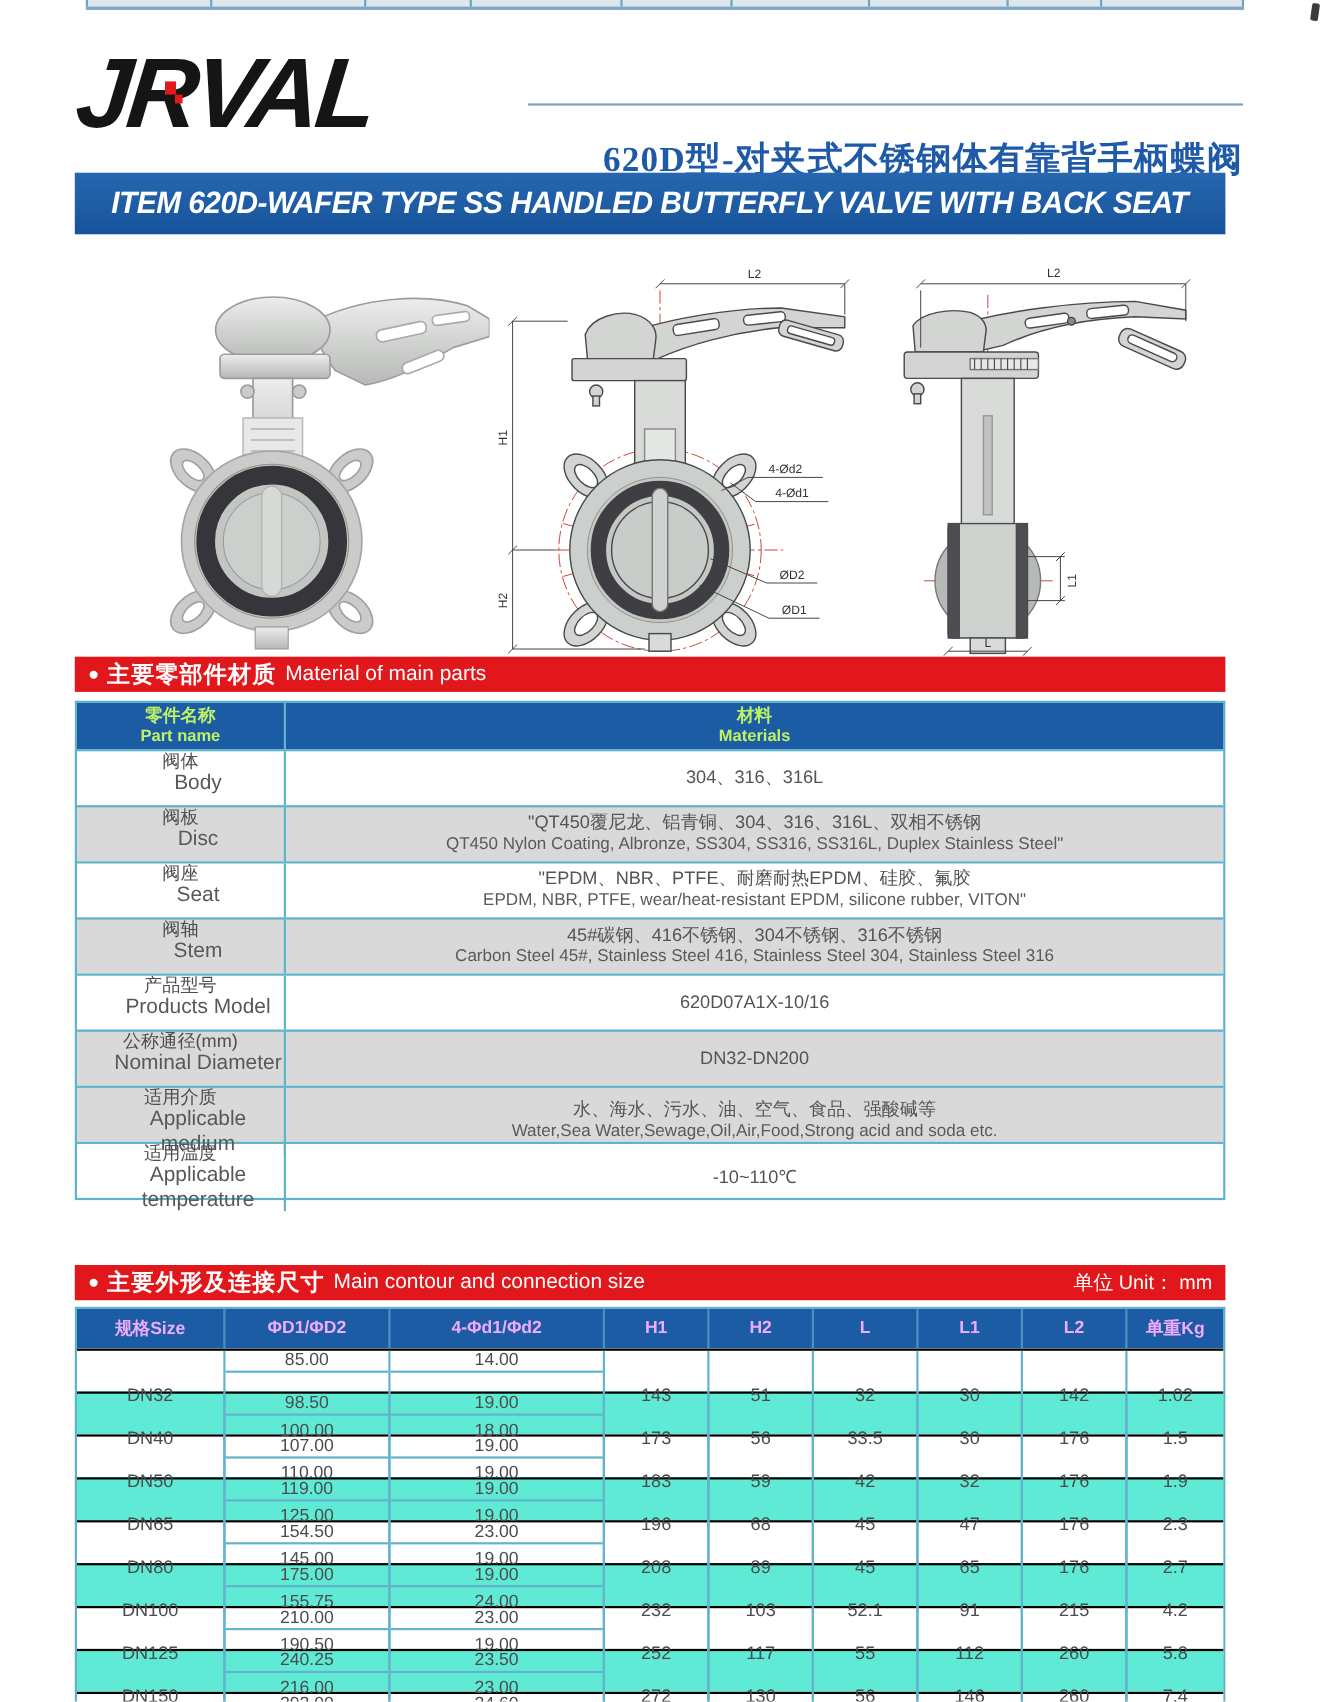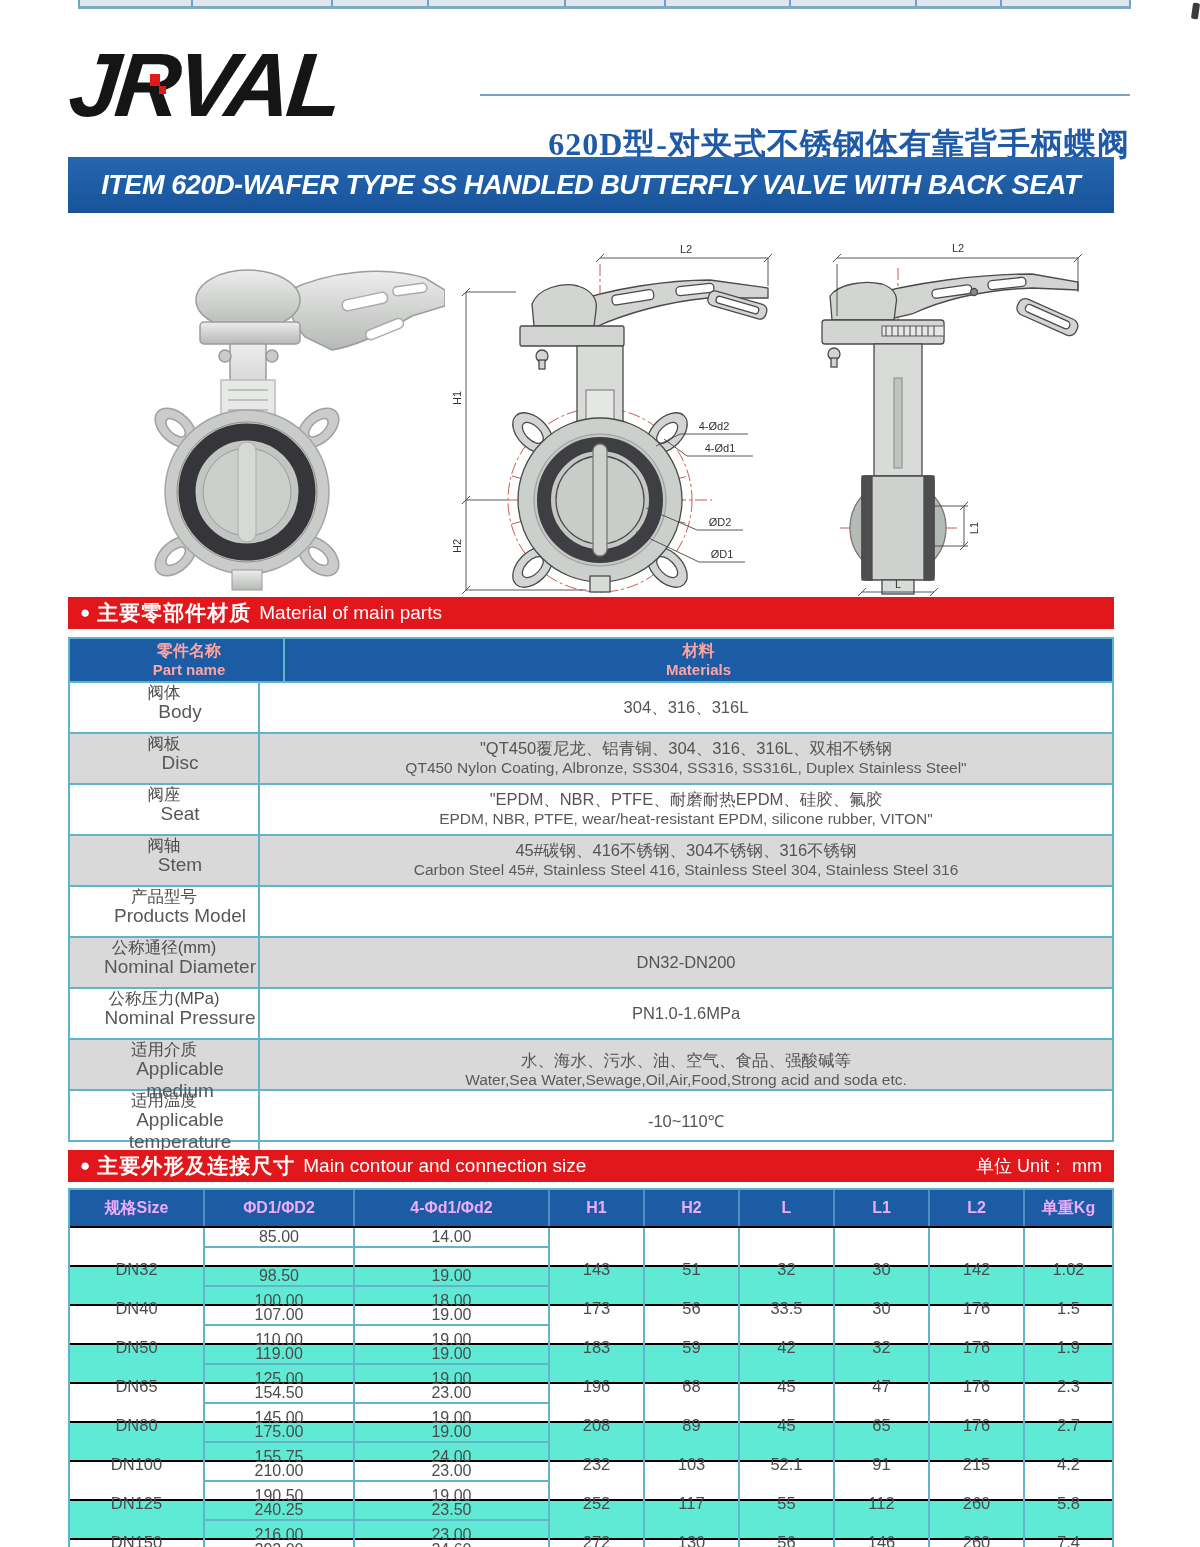--- a/index.html
+++ b/index.html
@@ -39,21 +39,21 @@
               display:flex;align-items:center;padding:0 12px;color:#fff;}
   .sec1{top:597px;} .sec2{top:1150px;}
   .sec-banner .bullet{font-size:17px;margin-right:7px;}
   .sec-banner .cn{font-size:21px;font-weight:bold;letter-spacing:1px;}
   .sec-banner .en{font-size:19px;margin-left:8px;}
   .sec-banner .unit{margin-left:auto;font-size:18px;}
 
   
   .mtable{position:absolute;left:68px;top:637px;width:1046px;box-sizing:border-box;
           border:2px solid #5fb3cb;}
-  .mhead{display:grid;grid-template-columns:190px 1fr;background:#1b5ca5;color:#fca5a5;height:42px;padding-left:25px;}
+  .mhead{display:grid;grid-template-columns:190px 1fr;background:#1b5ca5;color:#bef264;height:42px;}
   .mhead>div{display:flex;flex-direction:column;align-items:center;justify-content:center;line-height:1.15;}
   .mhead .hcn{font-size:16px;font-weight:bold;}
   .mhead .hen{font-size:15px;font-weight:bold;}
   .mhead>div:first-child{border-right:2px solid #5fb3cb;}
   .mrow{display:grid;grid-template-columns:190px 1fr;border-top:2px solid #5fb3cb;height:49px;}
   .mrow.alt{background:#d9d9d9;}
   .mleft{border-right:2px solid #5fb3cb;display:flex;flex-direction:column;align-items:center;justify-content:flex-start;
          line-height:1.12;text-align:center;}
   .mleft .cn{font-size:16.5px;color:#4d4d4d;}
   .mleft .en{font-size:19px;color:#585858;max-width:160px;margin-left:32px;}
@@ -386,37 +386,31 @@
       <div class="mright">
           <div class="v1">45#碳钢、416不锈钢、304不锈钢、316不锈钢</div>
           <div class="v2">Carbon Steel 45#, Stainless Steel 416, Stainless Steel 304, Stainless Steel 316</div>
         </div>
     </div>
     <div class="mrow">
       <div class="mleft">
           <div class="cn">产品型号</div>
           <div class="en">Products Model</div>
         </div>
+      <div class="mright">
+          <div class="v1">620D07A1X-10/16</div>
+        </div>
     </div>
     <div class="mrow alt">
       <div class="mleft">
           <div class="cn">公称通径(mm)</div>
           <div class="en">Nominal Diameter</div>
         </div>
       <div class="mright">
           <div class="v1">DN32-DN200</div>
-        </div>
-    </div>
-    <div class="mrow">
-      <div class="mleft">
-          <div class="cn">公称压力(MPa)</div>
-          <div class="en">Nominal Pressure</div>
-        </div>
-      <div class="mright">
-          <div class="v1">PN1.0-1.6MPa</div>
         </div>
     </div>
     <div class="mrow alt">
       <div class="mleft">
           <div class="cn">适用介质</div>
           <div class="en">Applicable medium</div>
         </div>
       <div class="mright">
           <div class="v1">水、海水、污水、油、空气、食品、强酸碱等</div>
           <div class="v2">Water,Sea Water,Sewage,Oil,Air,Food,Strong acid and soda etc.</div>

